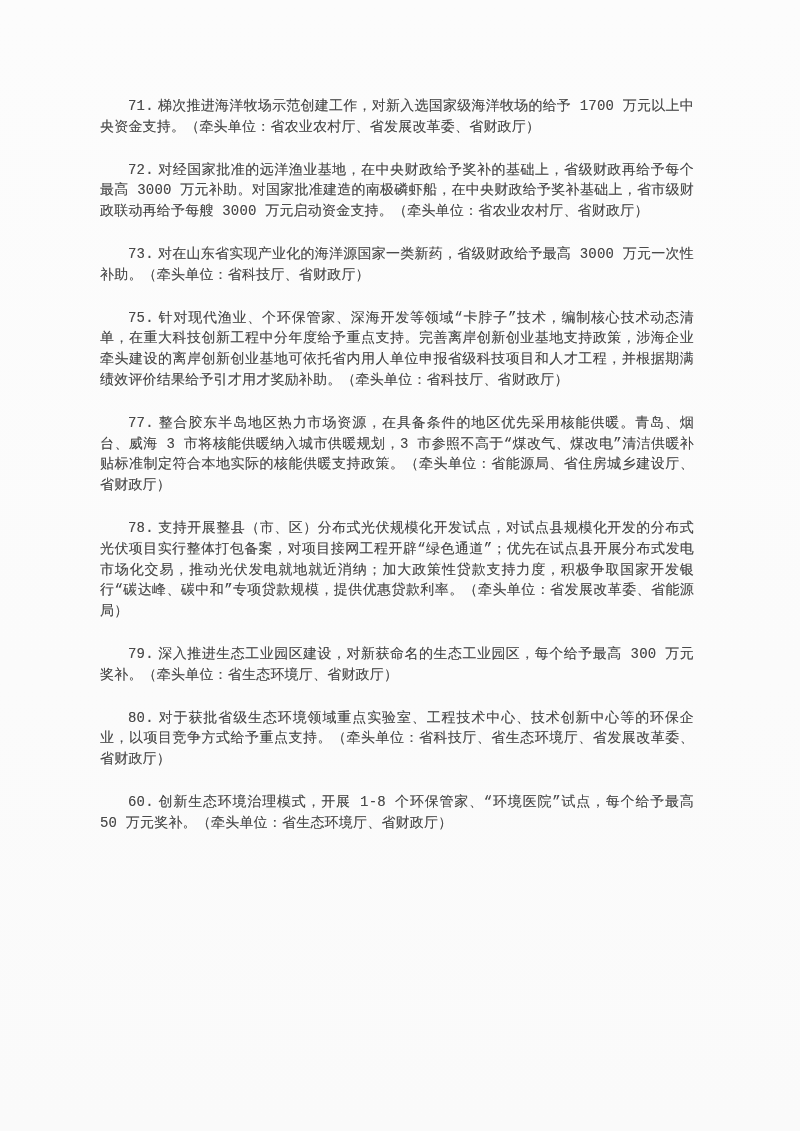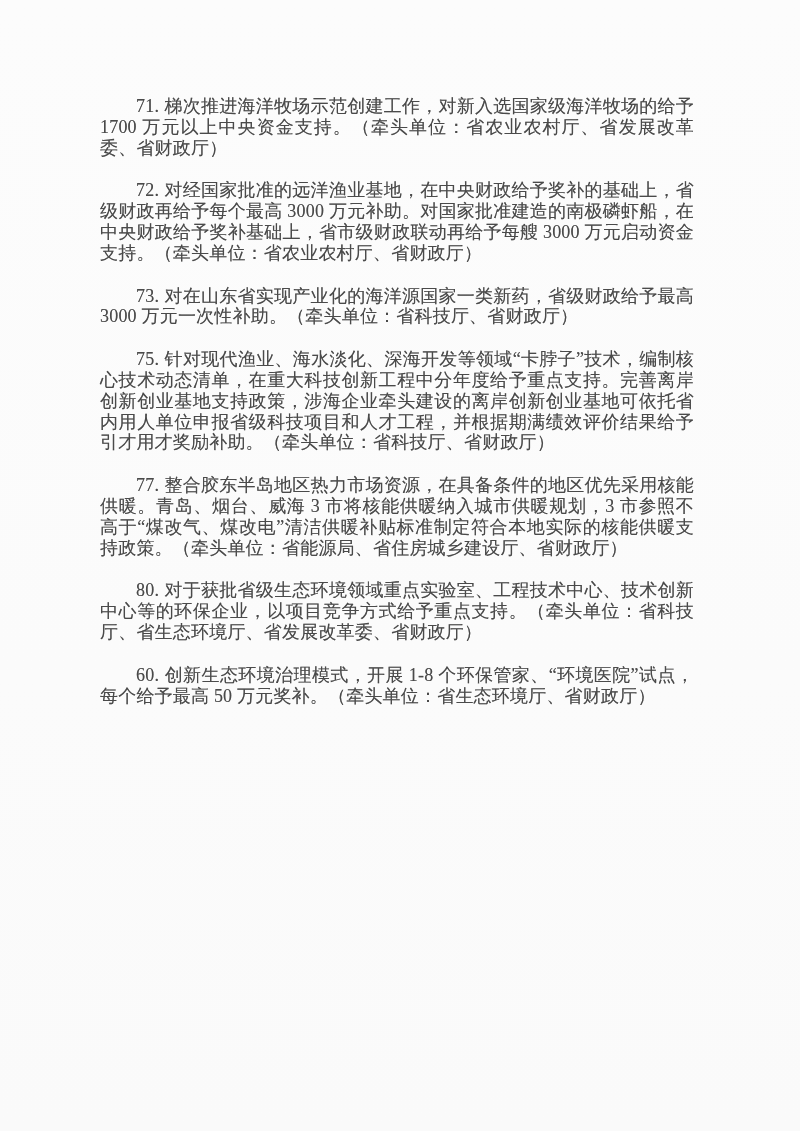--- a/index.html
+++ b/index.html
@@ -22,22 +22,22 @@
     background: linear-gradient(180deg, #fcfcfc 0%, #fbfbfb 60%, #fafafa 100%);
   }
   .content {
     position: absolute;
     top: 96px;
     left: 100px;
     width: 594px;
   }
   p.para {
     margin: 0 0 22px 0;
-    font-family: Liberation Serif, serif;
-    font-size: 18px;
+    font-family: Liberation Mono, monospace;
+    font-size: 14px;
     line-height: 20.8px;
     color: #4a4a4a;
     text-align: justify;
     text-indent: 2em;
     letter-spacing: 0.2px;
     text-shadow: 0 0 0.6px rgba(90, 90, 90, 0.55);
   }
   p.para .num {
     margin-right: 0.3em;
   }
@@ -48,26 +48,28 @@
 <div class="page">
   <div class="content">
 
     <p class="para"><span class="num">71.</span><span>梯次推进海洋牧场示范创建工作，对新入选国家级海洋牧场的给予 1700 万元以上中央资金支持。（牵头单位：省农业农村厅、省发展改革委、省财政厅）</span></p>
 
     <p class="para"><span class="num">72.</span><span>对经国家批准的远洋渔业基地，在中央财政给予奖补的基础上，省级财政再给予每个最高 3000 万元补助。对国家批准建造的南极磷虾船，在中央财政给予奖补基础上，省市级财政联动再给予每艘 3000 万元启动资金支持。（牵头单位：省农业农村厅、省财政厅）</span></p>
 
     <p class="para"><span class="num">73.</span><span>对在山东省实现产业化的海洋源国家一类新药，省级财政给予最高 3000 万元一次性补助。（牵头单位：省科技厅、省财政厅）</span></p>
 
 
-    <p class="para"><span class="num">75.</span><span>针对现代渔业、海水淡化、深海开发等领域“卡脖子”技术，编制核心技术动态清单，在重大科技创新工程中分年度给予重点支持。完善离岸创新创业基地支持政策，涉海企业牵头建设的离岸创新创业基地可依托省内用人单位申报省级科技项目和人才工程，并根据期满绩效评价结果给予引才用才奖励补助。（牵头单位：省科技厅、省财政厅）</span></p>
+    <p class="para"><span class="num">75.</span><span>针对现代渔业、个环保管家、深海开发等领域“卡脖子”技术，编制核心技术动态清单，在重大科技创新工程中分年度给予重点支持。完善离岸创新创业基地支持政策，涉海企业牵头建设的离岸创新创业基地可依托省内用人单位申报省级科技项目和人才工程，并根据期满绩效评价结果给予引才用才奖励补助。（牵头单位：省科技厅、省财政厅）</span></p>
 
 
     <p class="para"><span class="num">77.</span><span>整合胶东半岛地区热力市场资源，在具备条件的地区优先采用核能供暖。青岛、烟台、威海 3 市将核能供暖纳入城市供暖规划，3 市参照不高于“煤改气、煤改电”清洁供暖补贴标准制定符合本地实际的核能供暖支持政策。（牵头单位：省能源局、省住房城乡建设厅、省财政厅）</span></p>
 
+    <p class="para"><span class="num">78.</span><span>支持开展整县（市、区）分布式光伏规模化开发试点，对试点县规模化开发的分布式光伏项目实行整体打包备案，对项目接网工程开辟“绿色通道”；优先在试点县开展分布式发电市场化交易，推动光伏发电就地就近消纳；加大政策性贷款支持力度，积极争取国家开发银行“碳达峰、碳中和”专项贷款规模，提供优惠贷款利率。（牵头单位：省发展改革委、省能源局）</span></p>
 
+    <p class="para"><span class="num">79.</span><span>深入推进生态工业园区建设，对新获命名的生态工业园区，每个给予最高 300 万元奖补。（牵头单位：省生态环境厅、省财政厅）</span></p>
 
     <p class="para"><span class="num">80.</span><span>对于获批省级生态环境领域重点实验室、工程技术中心、技术创新中心等的环保企业，以项目竞争方式给予重点支持。（牵头单位：省科技厅、省生态环境厅、省发展改革委、省财政厅）</span></p>
 
     <p class="para"><span class="num">60.</span><span>创新生态环境治理模式，开展 1-8 个环保管家、“环境医院”试点，每个给予最高 50 万元奖补。（牵头单位：省生态环境厅、省财政厅）</span></p>
 
 
   </div>
 </div>
 
 </body></html>

